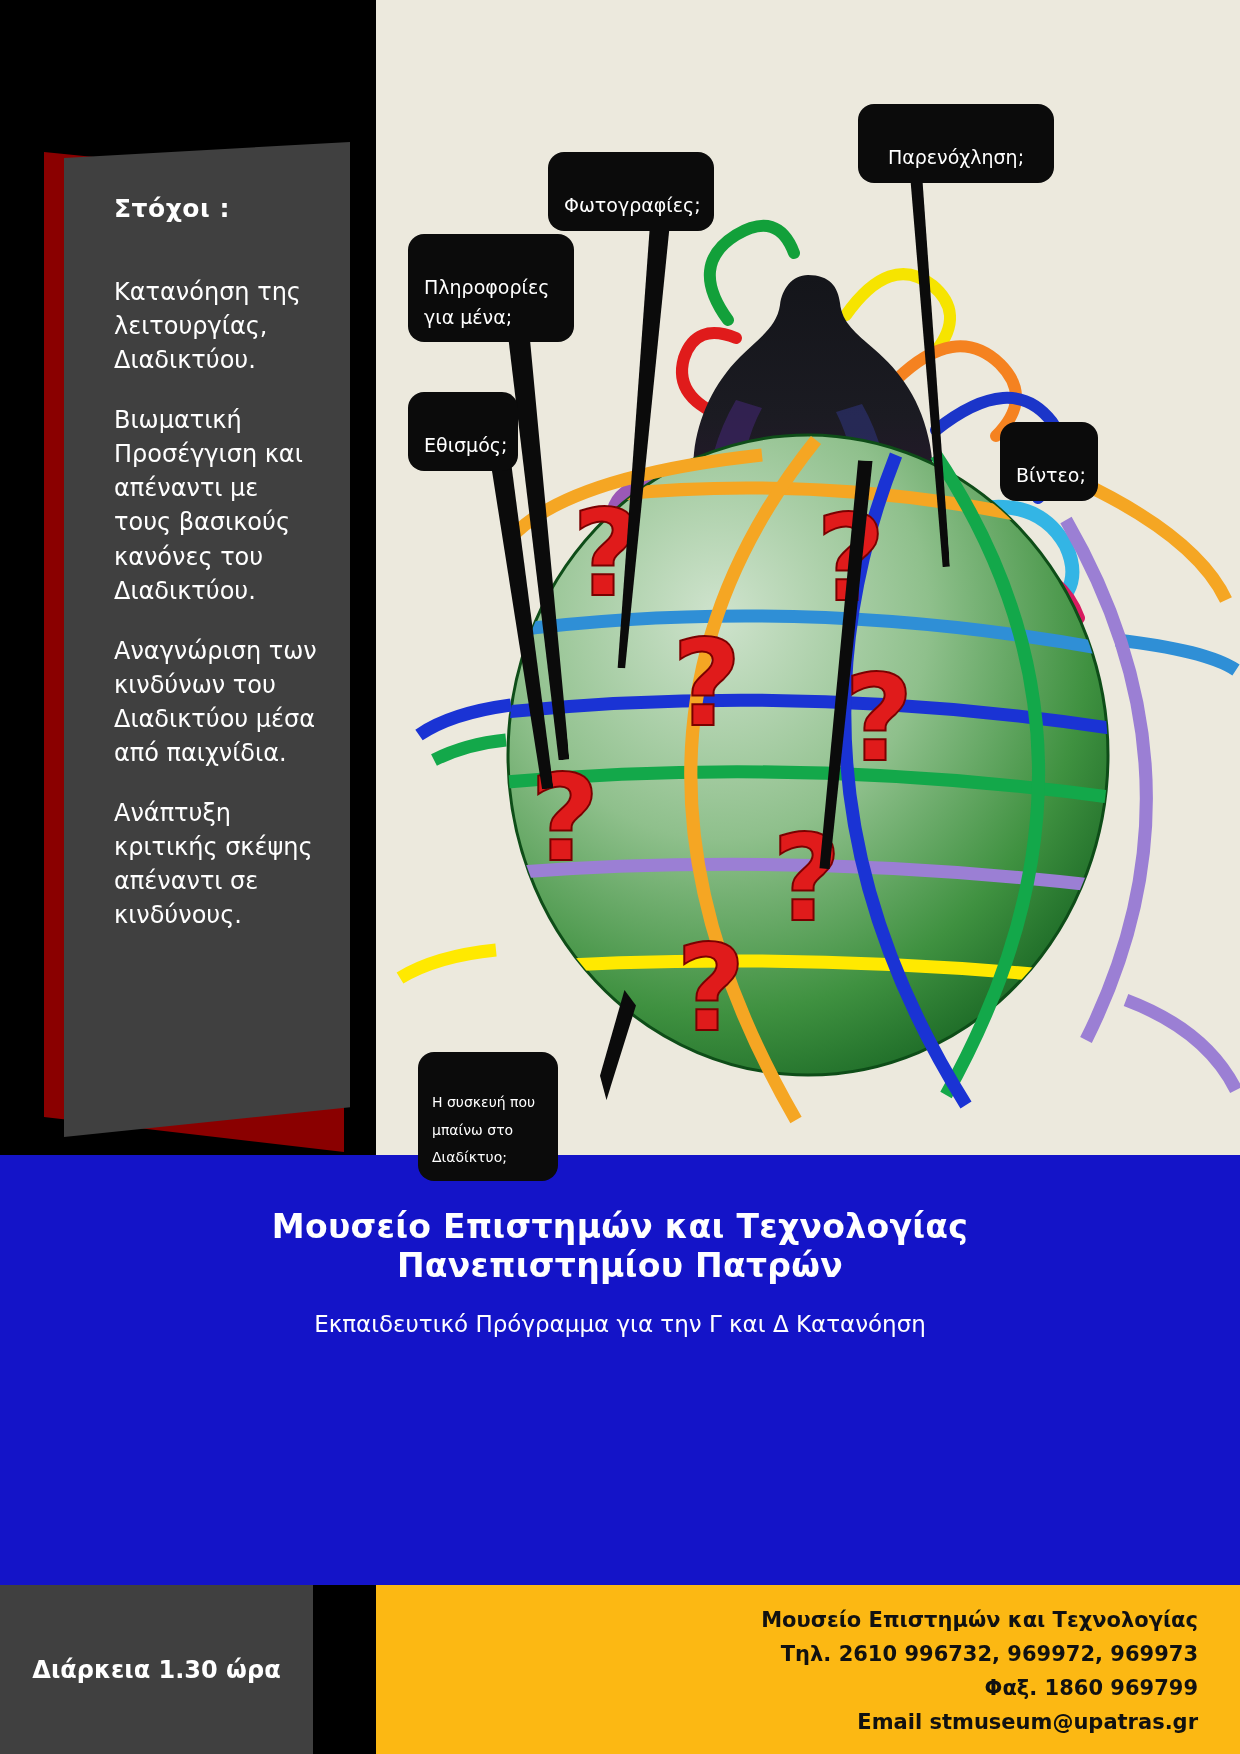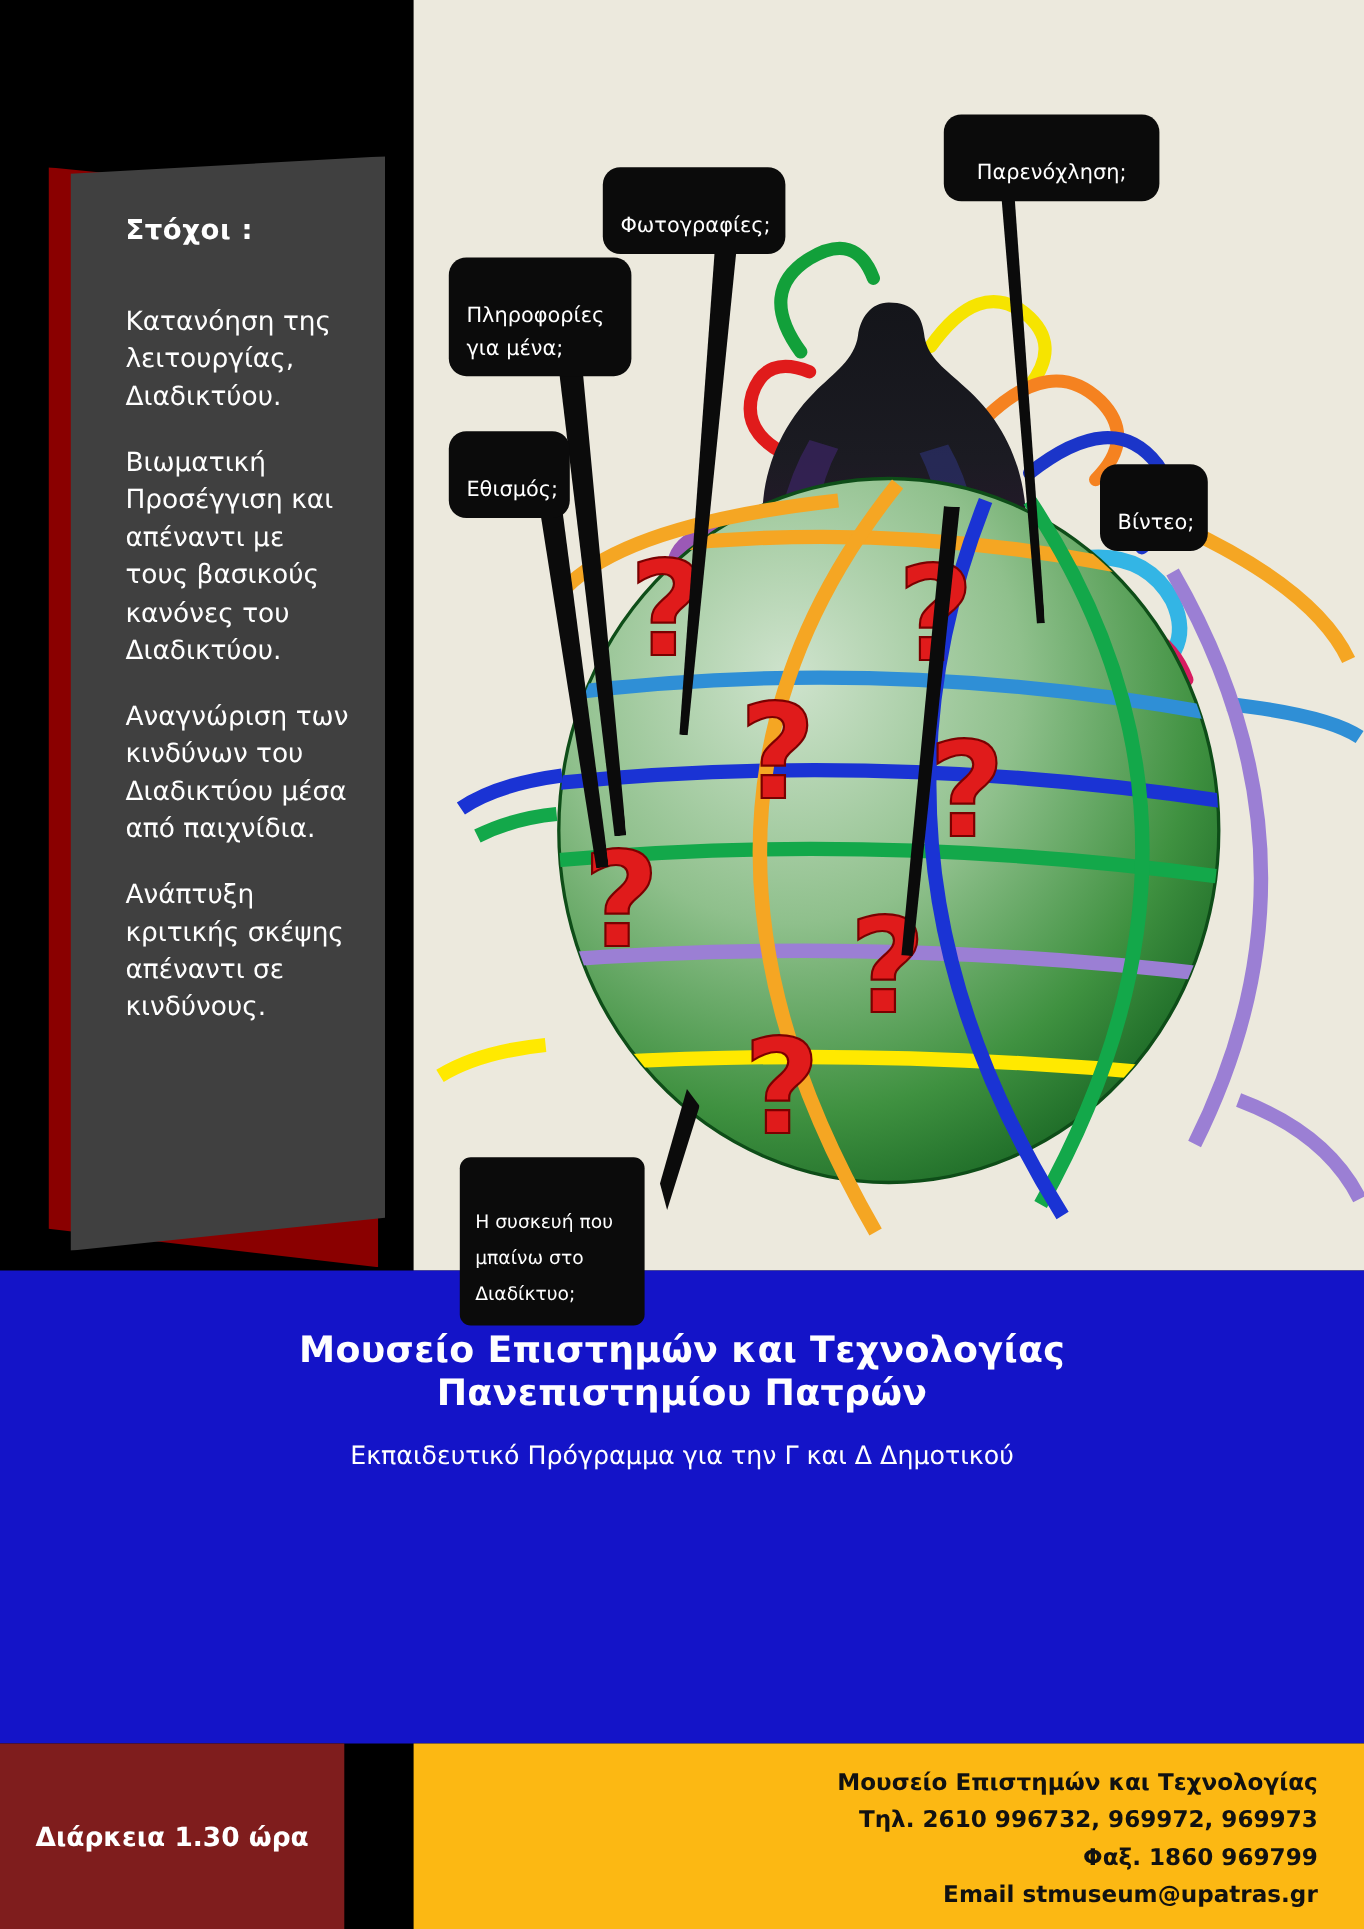--- a/index.html
+++ b/index.html
@@ -81,21 +81,21 @@
     font-size:38px;
     font-weight:bold;
     color:#ff1a1a;
     letter-spacing:1px;
     text-shadow: 2px 2px 0 #8b0000;
   }
 
   
   #duration-block{
     position:absolute; left:0; top:1585px; width:313px; height:169px;
-    background:#7f1d1d;
+    background:#404040;
     color:#fff;
     display:flex; align-items:center; justify-content:center;
   }
   #duration-text{ font-size:24px; font-weight:bold; }
 
   #contact-block{
     position:absolute; left:376px; top:1585px; width:864px; height:169px;
     background:#fcb813;
     color:#111;
     text-align:right;
@@ -231,39 +231,39 @@
   </div>
 
   <div class="bubble" style="left:408px; top:392px; width:110px; text-align:center;">
     <span>Εθισμός;</span>
   </div>
 
   <div class="bubble" style="left:1000px; top:422px; width:98px; text-align:center;">
     <span>Βίντεο;</span>
   </div>
 
-  <div class="bubble" style="left:418px; top:1052px; width:168px; font-size:17px; line-height:1.95; padding:10px 14px;border-radius:10px;">
+  <div class="bubble" style="left:418px; top:1052px; width:140px; font-size:14px; line-height:1.95; padding:10px 14px;">
     <span>Η συσκευή που
 μπαίνω  στο
 Διαδίκτυο;</span>
   </div>
 
   <div id="objectives-shadow"></div>
   <div id="objectives-card">
     <div id="objectives-title">Στόχοι :</div>
     <div class="objective-item">Κατανόηση της λειτουργίας, Διαδικτύου.</div>
     <div class="objective-item">Βιωματική Προσέγγιση και απέναντι με τους βασικούς κανόνες του Διαδικτύου.</div>
     <div class="objective-item">Αναγνώριση των  κινδύνων του Διαδικτύου μέσα από παιχνίδια.</div>
     <div class="objective-item">Ανάπτυξη κριτικής σκέψης απέναντι σε κινδύνους.</div>
   </div>
 
   <div id="blue-band">
     <div id="org-line1">Μουσείο  Επιστημών και Τεχνολογίας</div>
     <div id="org-line2">Πανεπιστημίου Πατρών</div>
-    <div id="program-line">Εκπαιδευτικό Πρόγραμμα για την Γ και Δ Δημοτικού</div>
+    <div id="program-line">Εκπαιδευτικό Πρόγραμμα για την Γ και Δ Κατανόηση</div>
   </div>
 
   <div id="duration-block">
     <span id="duration-text">Διάρκεια  1.30 ώρα</span>
   </div>
 
   <div id="contact-block">
     <div class="contact-line">Μουσείο Επιστημών και Τεχνολογίας</div>
     <div class="contact-line">Τηλ. 2610 996732, 969972, 969973</div>
     <div class="contact-line">Φαξ. 1860 969799</div>

